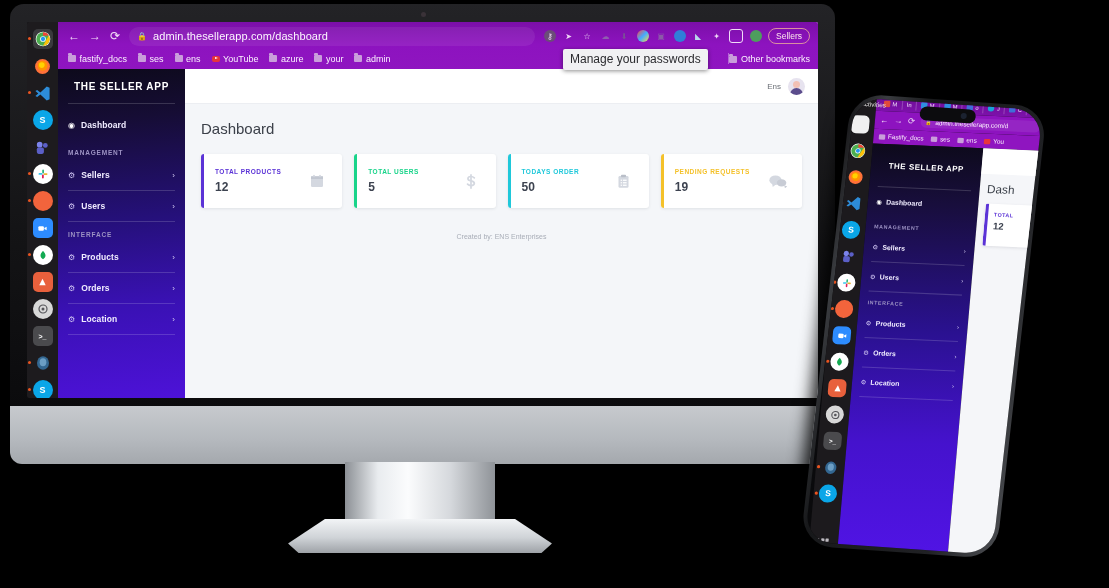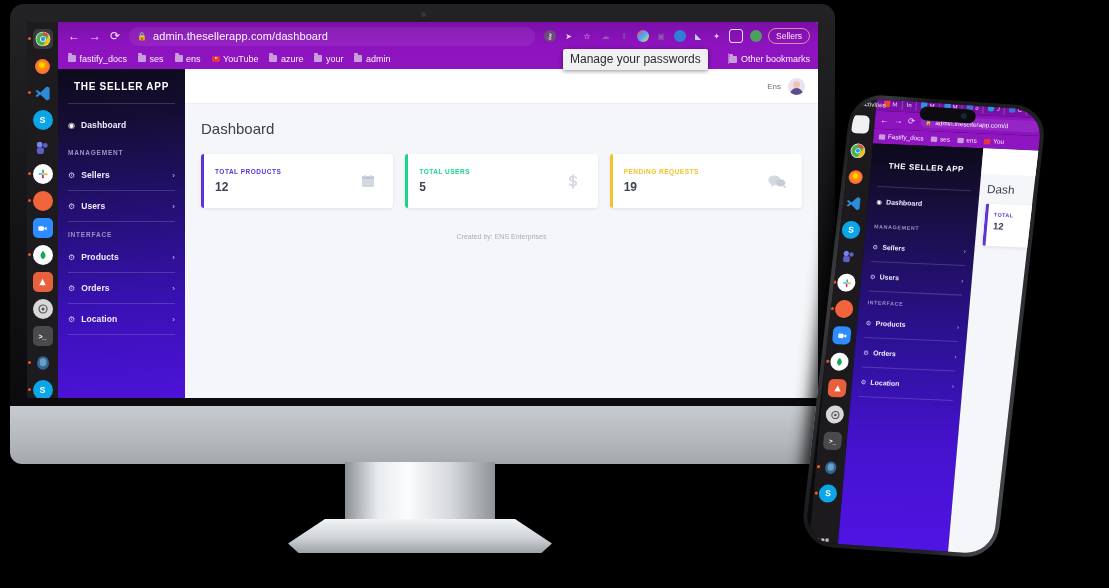--- a/index.html
+++ b/index.html
@@ -385,20 +385,39 @@
                   <div class="cval">5</div>
                 </div>
                 <div class="cicon">
                   <svg width="16" height="17" viewBox="0 0 24 24" fill="none" stroke="currentColor" stroke-width="2.6" stroke-linecap="round">
                       <path d="M17 6.5c-1.4-1.3-3.2-2-5-2-2.6 0-4.6 1.2-4.6 3.2 0 4.6 9.6 2.2 9.6 7 0 2.2-2.3 3.4-5 3.4-2 0-3.9-.7-5.2-2"></path>
                       <path d="M12 2.2v19.6"></path>
                     </svg>
                 </div>
               </div>
               <div class="card">
+                <div class="bar" style="background:#1fc8da;"></div>
+                <div class="cbody">
+                  <div class="clabel" style="color:#1fc8da;">TODAYS ORDER</div>
+                  <div class="cval">50</div>
+                </div>
+                <div class="cicon">
+                  <svg width="15" height="17" viewBox="0 0 24 24" fill="currentColor">
+                      <rect x="4" y="3" width="16" height="19" rx="2.2"></rect>
+                      <rect x="8" y="1" width="8" height="4" rx="1.4" fill="#b9bec8"></rect>
+                      <rect x="7.5" y="9" width="2" height="2" fill="#fff"></rect>
+                      <rect x="11" y="9" width="6" height="2" fill="#fff"></rect>
+                      <rect x="7.5" y="13" width="2" height="2" fill="#fff"></rect>
+                      <rect x="11" y="13" width="6" height="2" fill="#fff"></rect>
+                      <rect x="7.5" y="17" width="2" height="2" fill="#fff"></rect>
+                      <rect x="11" y="17" width="6" height="2" fill="#fff"></rect>
+                    </svg>
+                </div>
+              </div>
+              <div class="card">
                 <div class="bar" style="background:#f4c12a;"></div>
                 <div class="cbody">
                   <div class="clabel" style="color:#f4c12a;">PENDING REQUESTS</div>
                   <div class="cval">19</div>
                 </div>
                 <div class="cicon">
                   <svg width="19" height="15" viewBox="0 0 28 22" fill="currentColor">
                       <ellipse cx="11" cy="9" rx="9" ry="7"></ellipse>
                       <path d="M6 14l1 5 5-4z"></path>
                       <ellipse cx="20" cy="13" rx="7" ry="5.5" fill="#c8ccd5"></ellipse>

